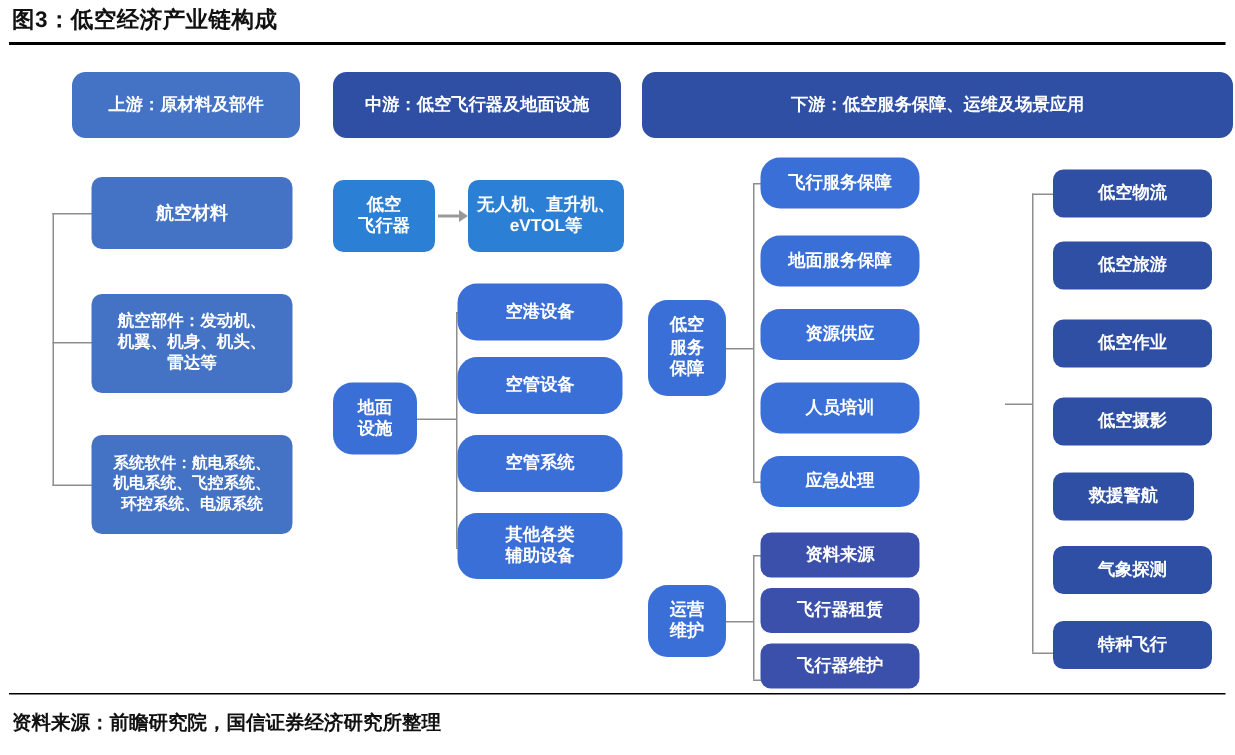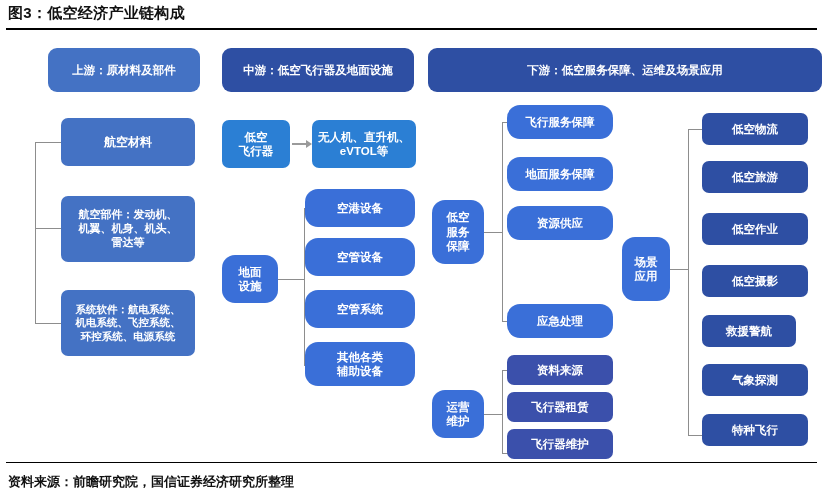--- a/index.html
+++ b/index.html
@@ -154,36 +154,35 @@
 保障</div>
 
   <div class="ln lnh" style="left:484px; top:232px; width:18px;"></div>
   <div class="ln lnv" style="left:502px; top:122px; height:199px;"></div>
   <div class="ln lnh" style="left:502px; top:122px; width:14px;"></div>
   <div class="ln lnh" style="left:502px; top:321px; width:14px;"></div>
 
   <div class="node c-royal" style="left:507px; top:105px; width:106px; height:34px; font-size:11.5px;">飞行服务保障</div>
   <div class="node c-royal" style="left:507px; top:157px; width:106px; height:34px; font-size:11.5px;">地面服务保障</div>
   <div class="node c-royal" style="left:507px; top:206px; width:106px; height:34px; font-size:11.5px;">资源供应</div>
+  <div class="node c-royal" style="left:507px; top:255px; width:106px; height:34px; font-size:11.5px;">人员培训</div>
   <div class="node c-royal" style="left:507px; top:304px; width:106px; height:34px; font-size:11.5px;">应急处理</div>
 
   <div class="node c-royal" style="left:432px; top:390px; width:52px; height:48px; font-size:11.5px;text-align:right;">运营
 维护</div>
 
   <div class="ln lnh" style="left:484px; top:414px; width:18px;"></div>
   <div class="ln lnv" style="left:502px; top:370px; height:83px;"></div>
   <div class="ln lnh" style="left:502px; top:370px; width:14px;"></div>
   <div class="ln lnh" style="left:502px; top:453px; width:14px;"></div>
 
   <div class="node c-indigo" style="left:507px; top:355px; width:106px; height:30px; font-size:11.5px;">资料来源</div>
   <div class="node c-indigo" style="left:507px; top:392px; width:106px; height:30px; font-size:11.5px;">飞行器租赁</div>
   <div class="node c-indigo" style="left:507px; top:429px; width:106px; height:30px; font-size:11.5px;">飞行器维护</div>
 
-  <div class="node c-royal" style="left:622px; top:237px; width:48px; height:64px; font-size:11.5px;">场景
-应用</div>
 
   <div class="ln lnh" style="left:670px; top:269px; width:18px;"></div>
   <div class="ln lnv" style="left:688px; top:129px; height:306px;"></div>
   <div class="ln lnh" style="left:688px; top:129px; width:14px;"></div>
   <div class="ln lnh" style="left:688px; top:435px; width:14px;"></div>
 
   <div class="node c-navy" style="left:702px; top:113px; width:106px; height:32px; font-size:11.5px;">低空物流</div>
   <div class="node c-navy" style="left:702px; top:161px; width:106px; height:32px; font-size:11.5px;">低空旅游</div>
   <div class="node c-navy" style="left:702px; top:213px; width:106px; height:32px; font-size:11.5px;">低空作业</div>
   <div class="node c-navy" style="left:702px; top:265px; width:106px; height:32px; font-size:11.5px;">低空摄影</div>

